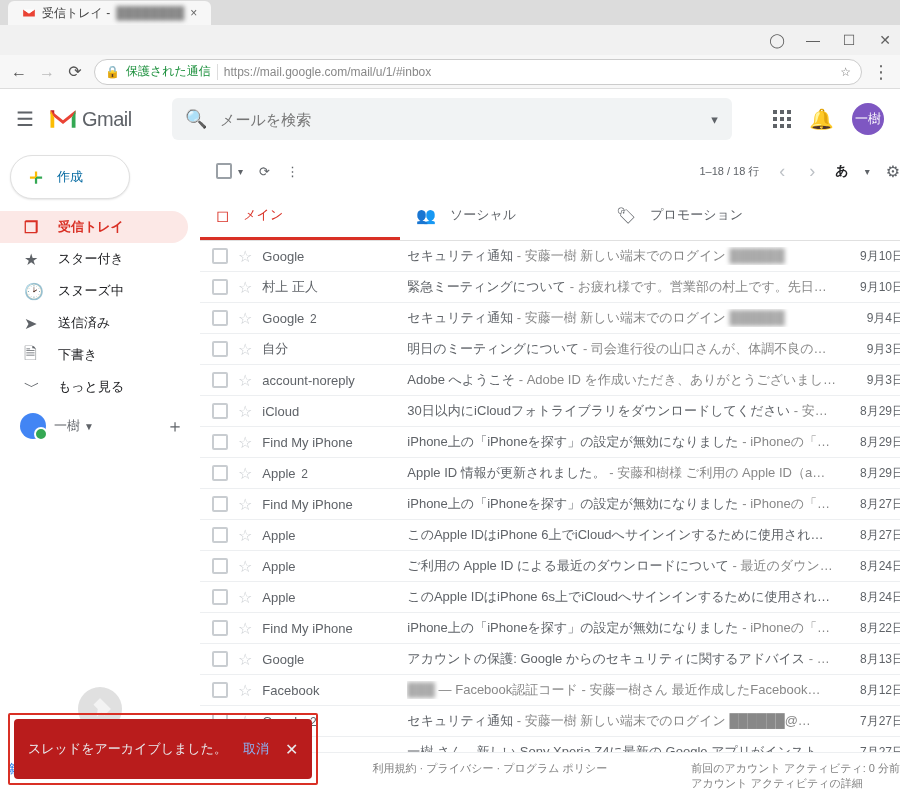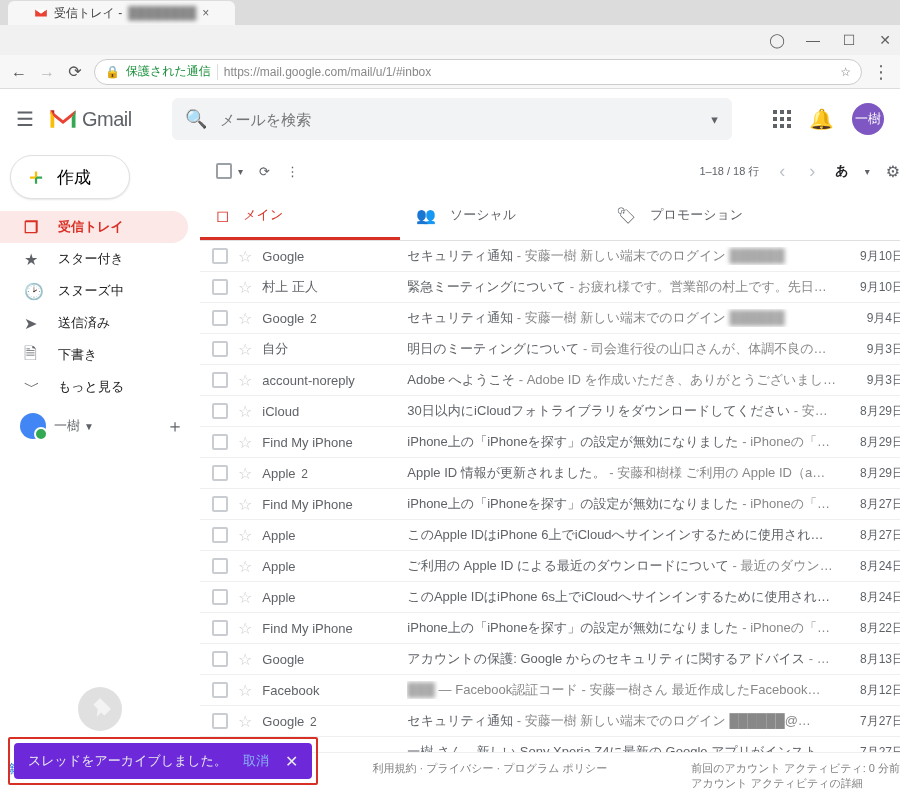--- a/index.html
+++ b/index.html
@@ -2,21 +2,21 @@
 <html><head>
 <meta charset="utf-8">
 <style>
 * { margin:0; padding:0; box-sizing:border-box; font-family:"Hiragino Kaku Gothic ProN","Meiryo",Arial,sans-serif; }
 body { width:900px; height:799px; overflow:hidden; background:#fff; font-size:13px; color:#202124; }
 
 
 .window-bar { height:30px; background:#f1f1f1; display:flex; align-items:center; justify-content:flex-end; padding:0 6px; gap:18px; }
 .window-bar .wicon { color:#606060; font-size:14px; width:18px; text-align:center; }
 .tab-strip { height:25px; background:#dcdcdc; display:flex; align-items:flex-end; padding-left:8px; }
-.tab { background:#f7f7f7; height:24px; border-radius:6px 6px 0 0; padding:0 26px; display:flex; align-items:center; gap:6px; font-size:12px; color:#444; min-width:150px; }
+.tab { background:#f7f7f7; height:24px; border-radius:6px 6px 0 0; padding:0 14px; display:flex; align-items:center; gap:6px; font-size:12px; color:#444; min-width:150px; }
 .tab .fav { width:14px; height:14px; display:inline-block; }
 .tab .blur { filter:blur(2px); color:#888; }
 .tab .close { margin-left:auto; color:#666; }
 .addr-bar { height:34px; background:#f7f7f7; border-bottom:1px solid #ddd; display:flex; align-items:center; gap:10px; padding:0 10px; }
 .addr-bar .navico { color:#555; font-size:16px; width:18px; text-align:center; }
 .url-box { flex:1; display:flex; align-items:center; gap:6px; background:#fff; border:1px solid #ccc; border-radius:14px; height:26px; padding:0 10px; font-size:12px; color:#555; }
 .url-box .lock { color:#1a8f3b; }
 .url-box .secure { color:#1a8f3b; }
 .url-box .url { color:#888; overflow:hidden; white-space:nowrap; }
 .url-box .divider { width:1px; height:16px; background:#ddd; }
@@ -37,21 +37,21 @@
 .apps-grid { display:grid; grid-template-columns:repeat(3,4px); grid-template-rows:repeat(3,4px); gap:3px; }
 .apps-grid span { background:#5f6368; }
 .bell { color:#bdc1c6; font-size:20px; }
 .avatar { width:32px; height:32px; border-radius:50%; background:#7e57c2; color:#fff; display:flex; align-items:center; justify-content:center; font-size:13px; }
 
 
 .columns { display:flex; height:calc(799px - 30px - 25px - 34px - 60px); }
 .sidebar { width:200px; flex-shrink:0; padding-top:6px; display:flex; flex-direction:column; }
 .compose { margin:0 0 12px 10px; width:120px; height:44px; border:1px solid #e0e0e0; border-radius:22px; background:#fff; display:flex; align-items:center; gap:10px; padding:0 14px; box-shadow:0 1px 2px rgba(0,0,0,0.1); }
 .compose .plus { font-size:22px; background:linear-gradient(135deg,#d93025 0 25%,#fbbc04 25% 50%,#34a853 50% 75%,#4285f4 75%);-webkit-background-clip:text; background-clip:text; color:transparent; font-weight:bold;}
-.compose .lbl { color:#000000; font-size:17px; }
+.compose .lbl { color:#0369a1; font-size:13px; }
 .nav-item { height:32px; display:flex; align-items:center; gap:16px; padding:0 0 0 24px; color:#202124; font-size:13px; border-radius:0 16px 16px 0; margin-right:12px; }
 .nav-item.active { background:#fce8e6; color:#d93025; font-weight:600; }
 .nav-item.active .nico { color:#d93025; }
 .nav-item .nico { color:#5f6368; font-size:16px; width:18px; }
 .sb-user { margin-top:10px; display:flex; align-items:center; padding:0 16px 0 20px; }
 .sb-user .uav { width:26px; height:26px; border-radius:50%; background:#4285f4; position:relative; margin-right:8px; }
 .sb-user .uav::after { content:""; position:absolute; right:-2px; bottom:-2px; width:10px; height:10px; background:#34a853; border:2px solid #fff; border-radius:50%; }
 .sb-user .uname { color:#5f6368; font-size:13px; }
 .sb-user .drop2 { color:#5f6368; margin-left:4px; font-size:10px;}
 .sb-user .plus2 { margin-left:auto; color:#5f6368; font-size:18px; }
@@ -88,21 +88,21 @@
 .thread .subj .snip { color:#888; }
 .thread .tdate { width:58px; text-align:right; color:#5f6368; font-size:12px; flex-shrink:0; }
 .thread .blurspan{ filter:blur(2px); color:#aaa;}
 
 .footer { display:flex; padding:8px 16px; font-size:11px; color:#808080; gap:24px; border-top:1px solid #edeff1;}
 .footer .fcol { display:flex; flex-direction:column; }
 .footer .fspacer{flex:1;}
 
 
 .toast-frame { position:absolute; left:8px; bottom:14px; border:2px solid #d93025; padding:4px; border-radius:2px;}
-.toast { background:#6d28d9; color:#e8eaed; height:36px; display:flex; align-items:center; padding:0 14px; gap:16px; border-radius:4px; font-size:13px; min-width:270px;}
+.toast { background:#b91c1c; color:#e8eaed; height:60px; display:flex; align-items:center; padding:0 14px; gap:16px; border-radius:4px; font-size:13px; min-width:270px;}
 .toast .undo { color:#8ab4f8; }
 .toast .tclose { color:#e8eaed; font-size:16px;}
 </style>
 </head>
 <body>
 
 <div class="tab-strip">
   <div class="tab">
     <span class="fav">
       <svg viewBox="0 0 24 24">

